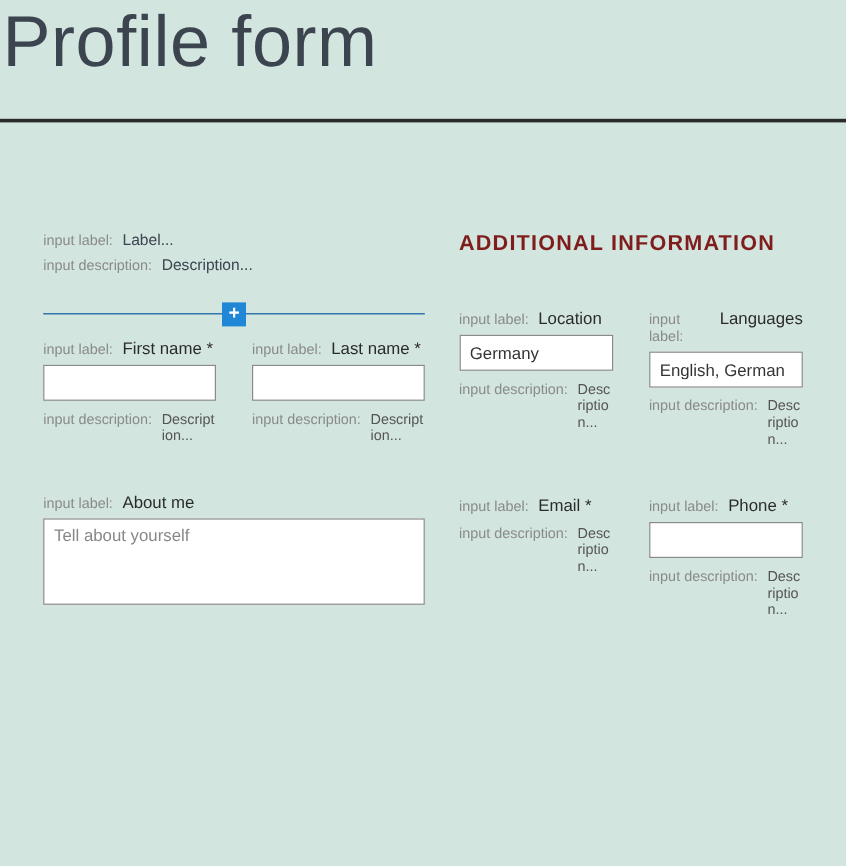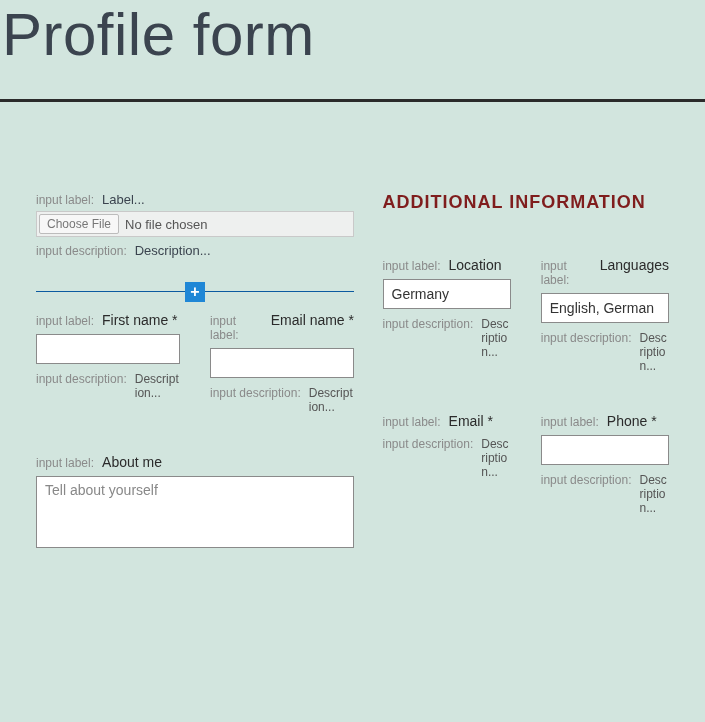--- a/index.html
+++ b/index.html
@@ -145,24 +145,20 @@
 
 <div class="form-area">
 
   <div class="col">
 
     <div class="left-narrow">
       <div class="meta-row">
         <span class="label-meta">input label:</span>
         <span class="val">Label...</span>
       </div>
-      <div class="file-wrap">
-        <span class="file-btn">Choose File</span>
-        <span>No file chosen</span>
-      </div>
       <div class="meta-row desc">
         <span class="desc-meta">input description:</span>
         <span class="val">Description...</span>
       </div>
     </div>
 
     <div class="divider-plus">
       <div class="plus-btn">
         <span>+</span>
       </div>
@@ -179,21 +175,21 @@
         <input type="text" value="" style="">
         <div class="desc-line">
           <span class="desc-meta">input description:</span>
           <span class="desc-val">Description...</span>
         </div>
       </div>
 
       <div class="field">
         <div class="label-line">
           <span class="label-meta">input label:</span>
-          <span class="label-text">Email name *</span>
+          <span class="label-text">Last name *</span>
         </div>
         <input type="text" value="" style="">
         <div class="desc-line">
           <span class="desc-meta">input description:</span>
           <span class="desc-val">Description...</span>
         </div>
       </div>
     </div>
 
     <div class="left-narrow">

